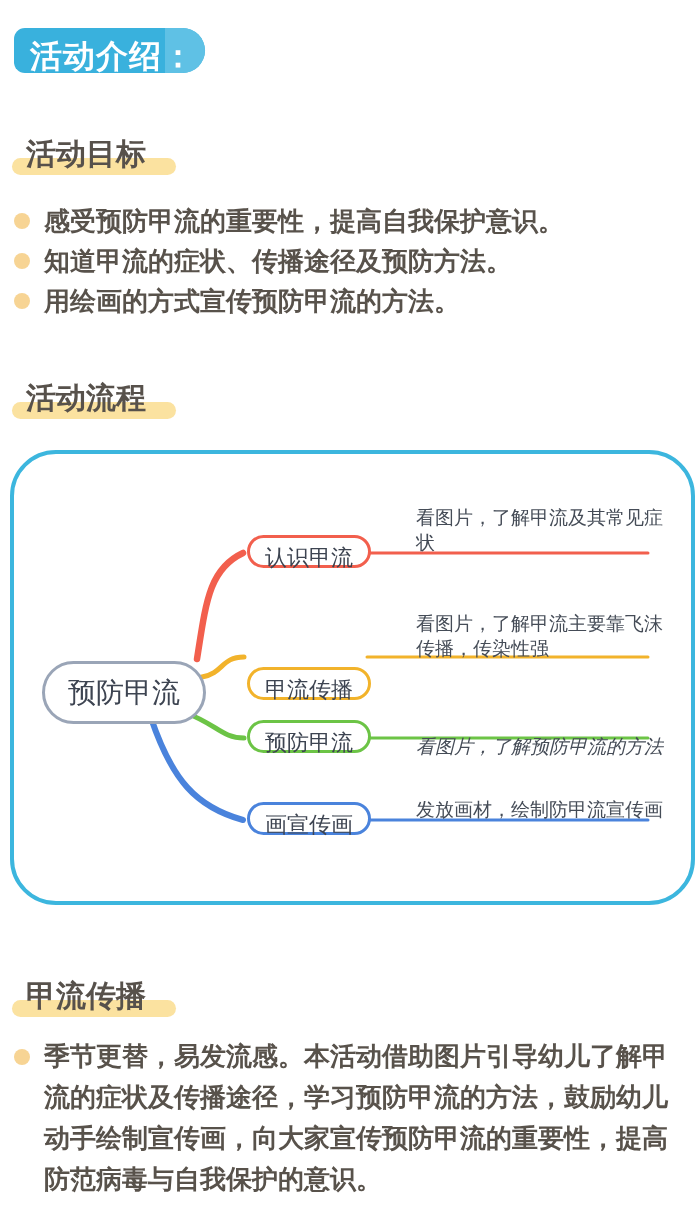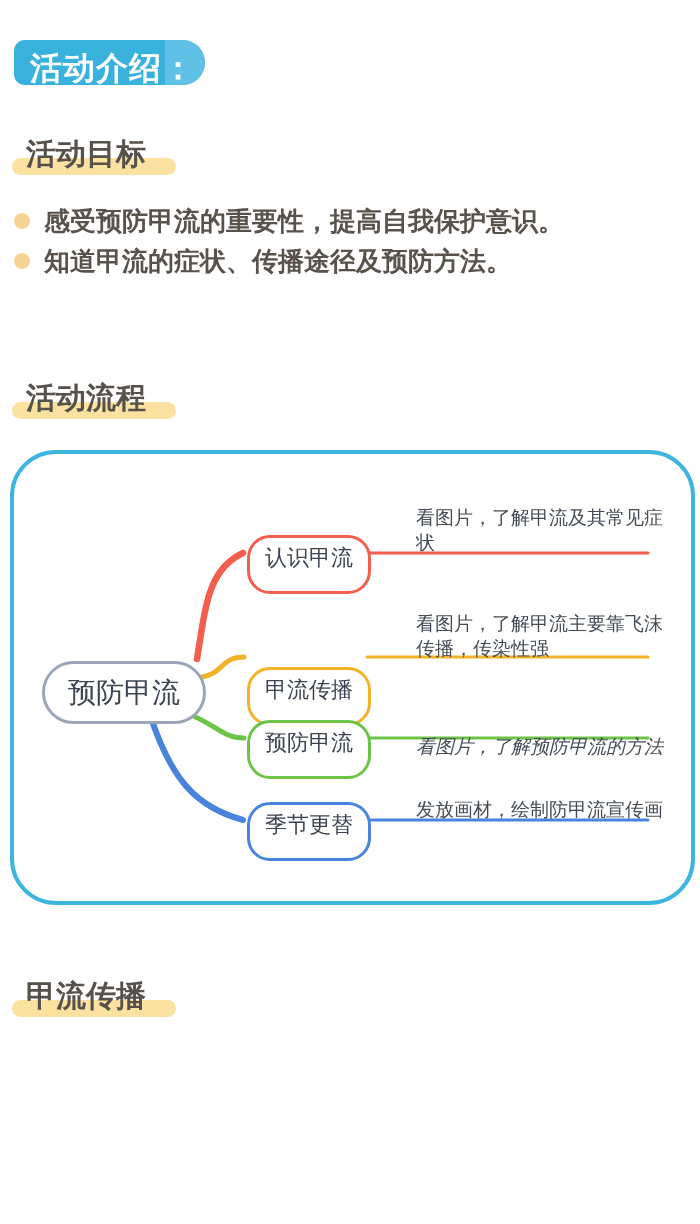--- a/index.html
+++ b/index.html
@@ -12,21 +12,21 @@
     position: relative;
     width: 700px;
     height: 1224px;
     background: #ffffff;
     overflow: hidden;
   }
 
   
   .badge {
     position: absolute;
-    left: 14px; top: 40px;
+    left: 14px; top: 28px;
     width: 191px; height: 45px;
     border-radius: 14px 29px 29px 14px;
     background: #39b1dd;
   }
   .badge-cap {
     position: absolute;
     right: 0; top: 0; bottom: 0;
     width: 40px;
     border-radius: 0 29px 29px 0;
     background: #5fc1e5;
@@ -110,21 +110,21 @@
   .root-node {
     left: 28px; top: 207px;
     width: 164px; height: 63px;
     border: 3px solid #9aa5b7;
     border-radius: 32px;
     font-size: 28px;
     line-height: 57px;
   }
   .b-pill {
     left: 233px;
-    width: 124px; height: 59px;
+    width: 124px; height: 33px;
     border: 3px solid #888;
     border-radius: 23px;
     font-size: 22px;
     line-height: 39px;
   }
   .pill-1 { top: 81px;  }
   .pill-2 { top: 185px; }
   .pill-3 { top: 266px; }
   .pill-4 { top: 348px; }
   .b-desc {
@@ -156,20 +156,24 @@
   </h2>
   <ul class="blist goal-list">
     <li>
       <span class="dot"></span>
       <span>感受预防甲流的重要性，提高自我保护意识。</span>
     </li>
     <li>
       <span class="dot"></span>
       <span>知道甲流的症状、传播途径及预防方法。</span>
     </li>
+    <li>
+      <span class="dot"></span>
+      <span>用绘画的方式宣传预防甲流的方法。</span>
+    </li>
   </ul>
 
   <h2 class="sec-title t-flow">
     <span class="bar" style="background-color: rgb(251, 226, 160);"></span>
     <span class="txt">活动流程</span>
   </h2>
 
   <div class="mindmap-box" style="border-color: rgb(60, 182, 222);">
     <svg class="mm-svg" viewBox="0 0 685 455">
 
@@ -182,26 +186,32 @@
       <line x1="357" y1="207" x2="638" y2="207" stroke-width="3" stroke-linecap="round" style="stroke: rgb(242, 179, 43);"></line>
       <line x1="357" y1="288" x2="638" y2="288" stroke-width="3" stroke-linecap="round" style="stroke: rgb(108, 196, 70);"></line>
       <line x1="357" y1="370" x2="638" y2="370" stroke-width="3" stroke-linecap="round" style="stroke: rgb(74, 131, 220);"></line>
     </svg>
 
     <div class="mm-node root-node" style="border-color: rgb(154, 165, 183);">预防甲流</div>
 
     <div class="mm-node b-pill pill-1" style="border-color: rgb(242, 95, 77);">认识甲流</div>
     <div class="mm-node b-pill pill-2" style="border-color: rgb(242, 179, 43); margin-top: 28px;">甲流传播</div>
     <div class="mm-node b-pill pill-3" style="border-color: rgb(108, 196, 70);">预防甲流</div>
-    <div class="mm-node b-pill pill-4" style="border-color: rgb(74, 131, 220);">季节更替</div>
+    <div class="mm-node b-pill pill-4" style="border-color: rgb(74, 131, 220);">画宣传画</div>
 
     <div class="b-desc desc-2">看图片，了解甲流主要靠飞沫传播，传染性强</div>
     <div class="b-desc desc-1">看图片，了解甲流及其常见症状</div>
     <div class="b-desc desc-3">看图片，了解预防甲流的方法</div>
     <div class="b-desc desc-4">发放画材，绘制防甲流宣传画</div>
   </div>
 
   <h2 class="sec-title t-hl">
     <span class="bar" style="background-color: rgb(251, 226, 160);"></span>
     <span class="txt">甲流传播</span>
   </h2>
+  <ul class="blist hl-list">
+    <li>
+      <span class="dot"></span>
+      <span>季节更替，易发流感。本活动借助图片引导幼儿了解甲流的症状及传播途径，学习预防甲流的方法，鼓励幼儿动手绘制宣传画，向大家宣传预防甲流的重要性，提高防范病毒与自我保护的意识。</span>
+    </li>
+  </ul>
 
 </div>
 
 </body></html>

